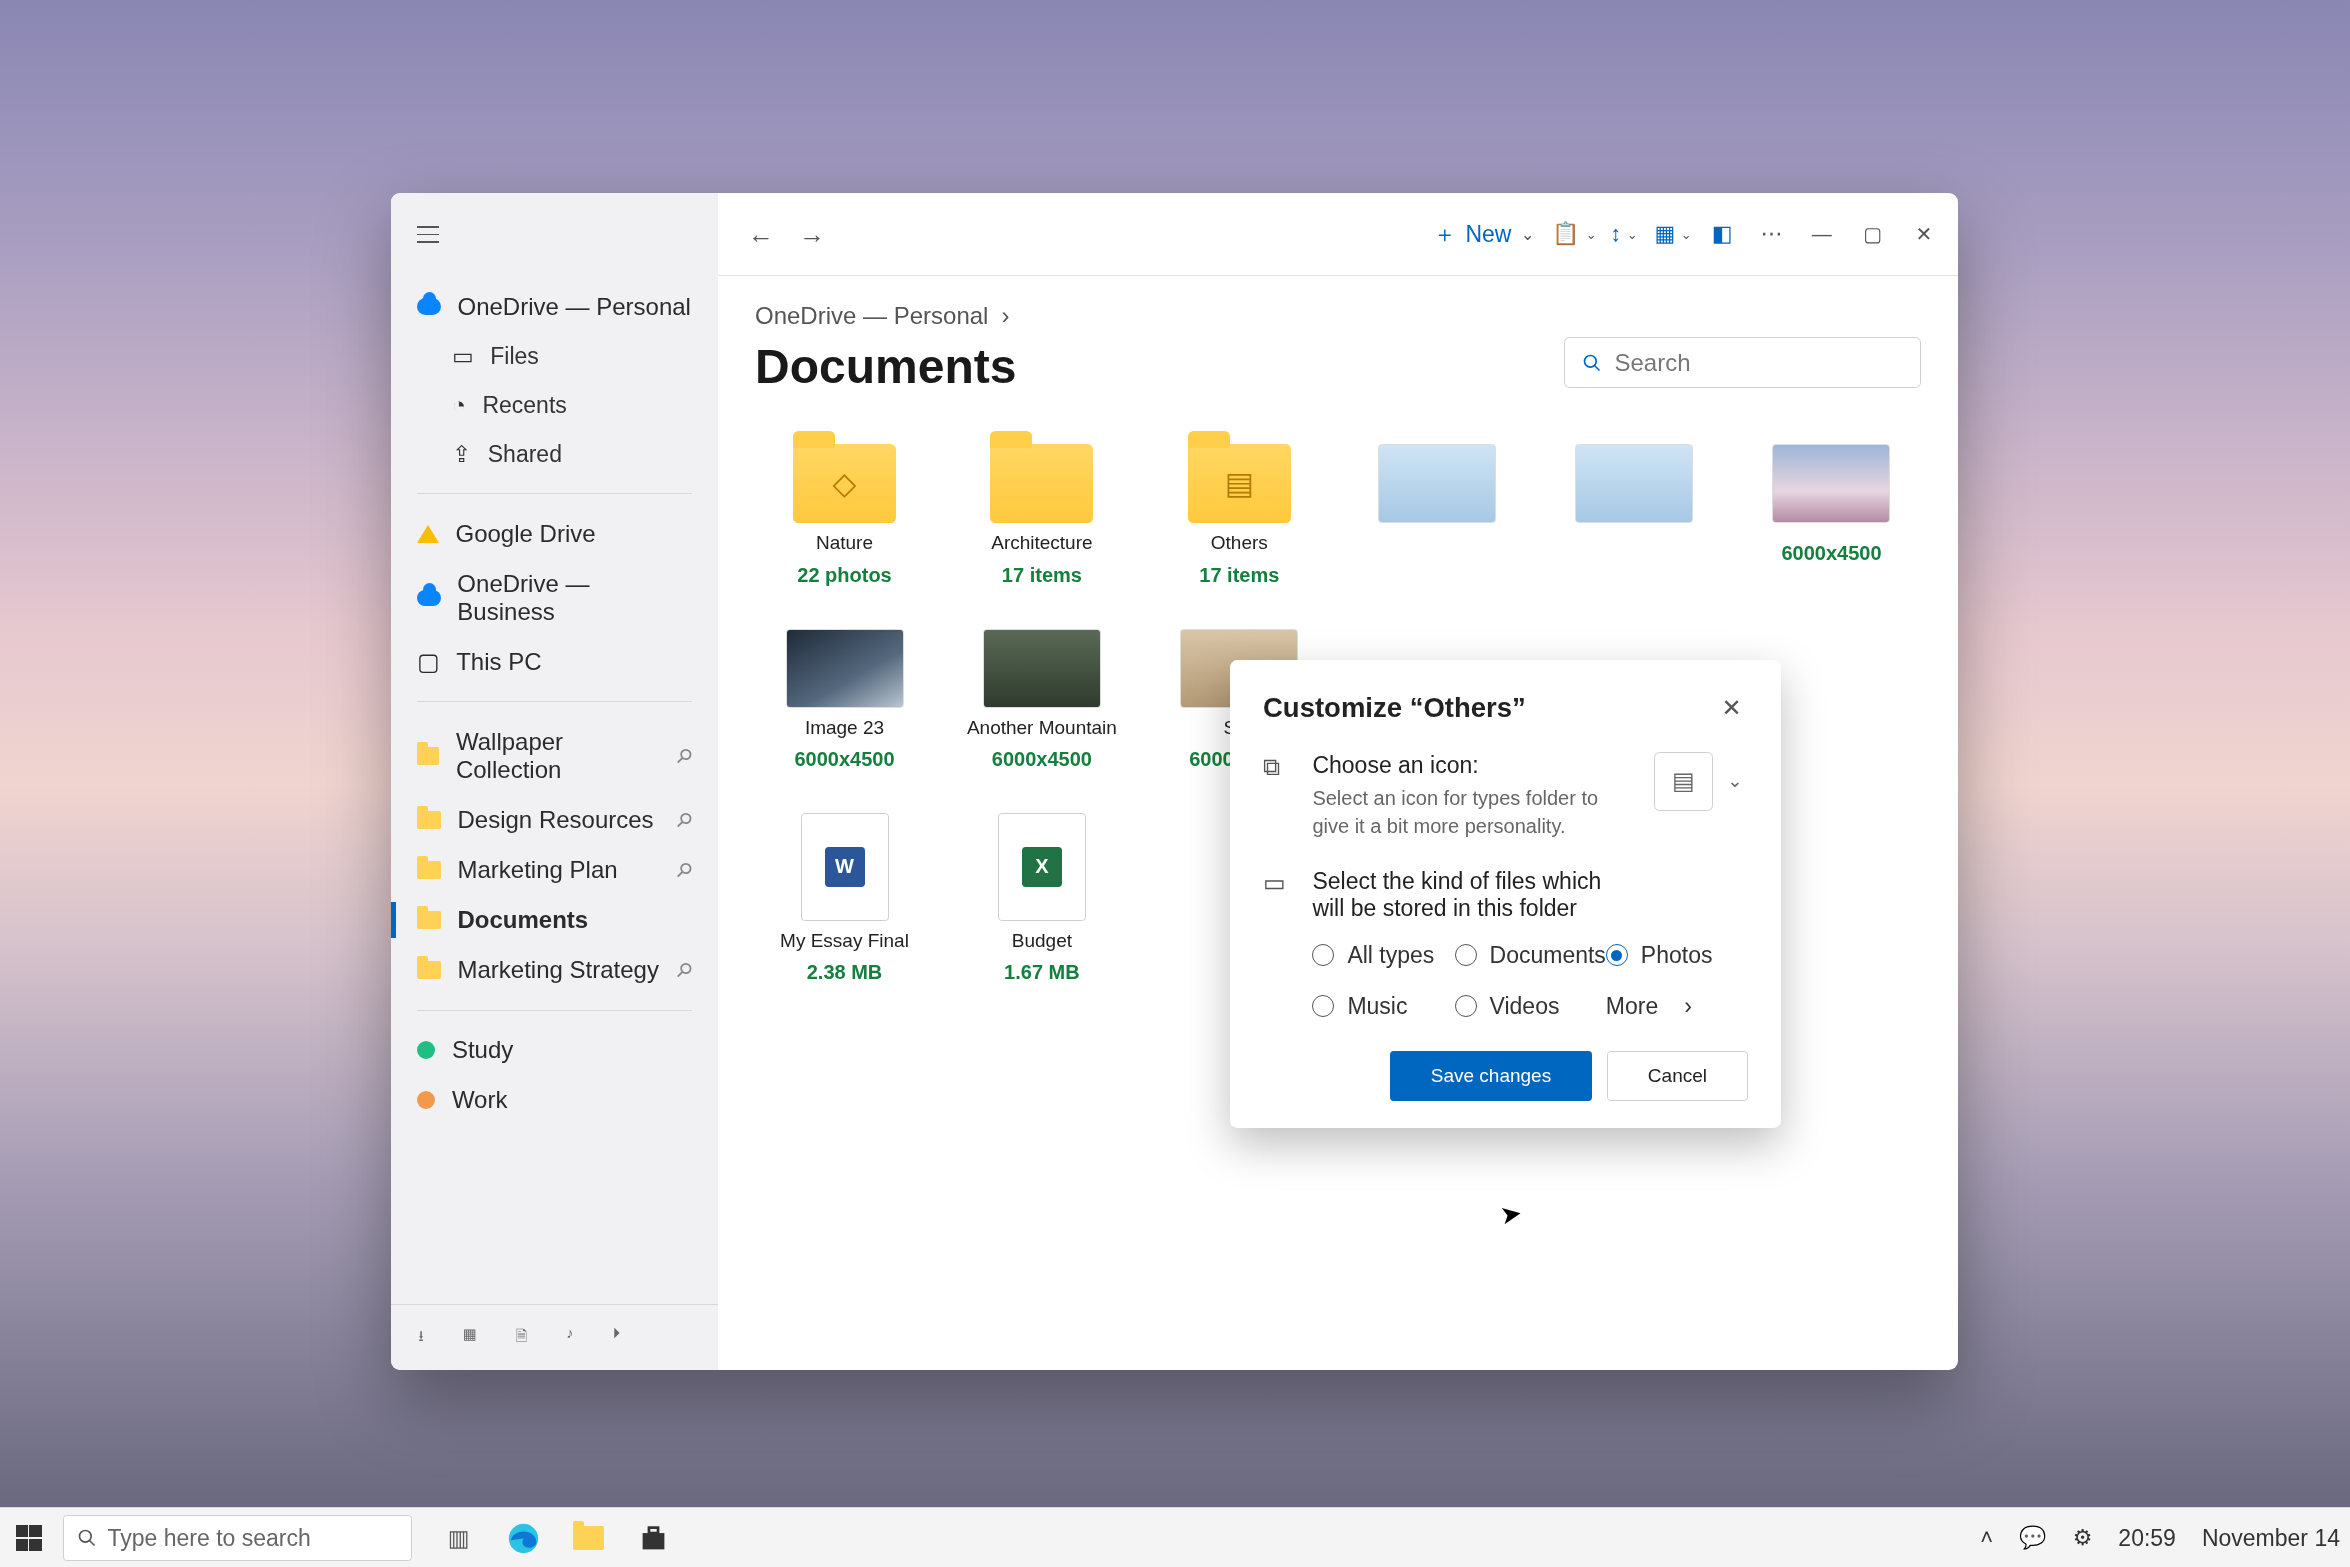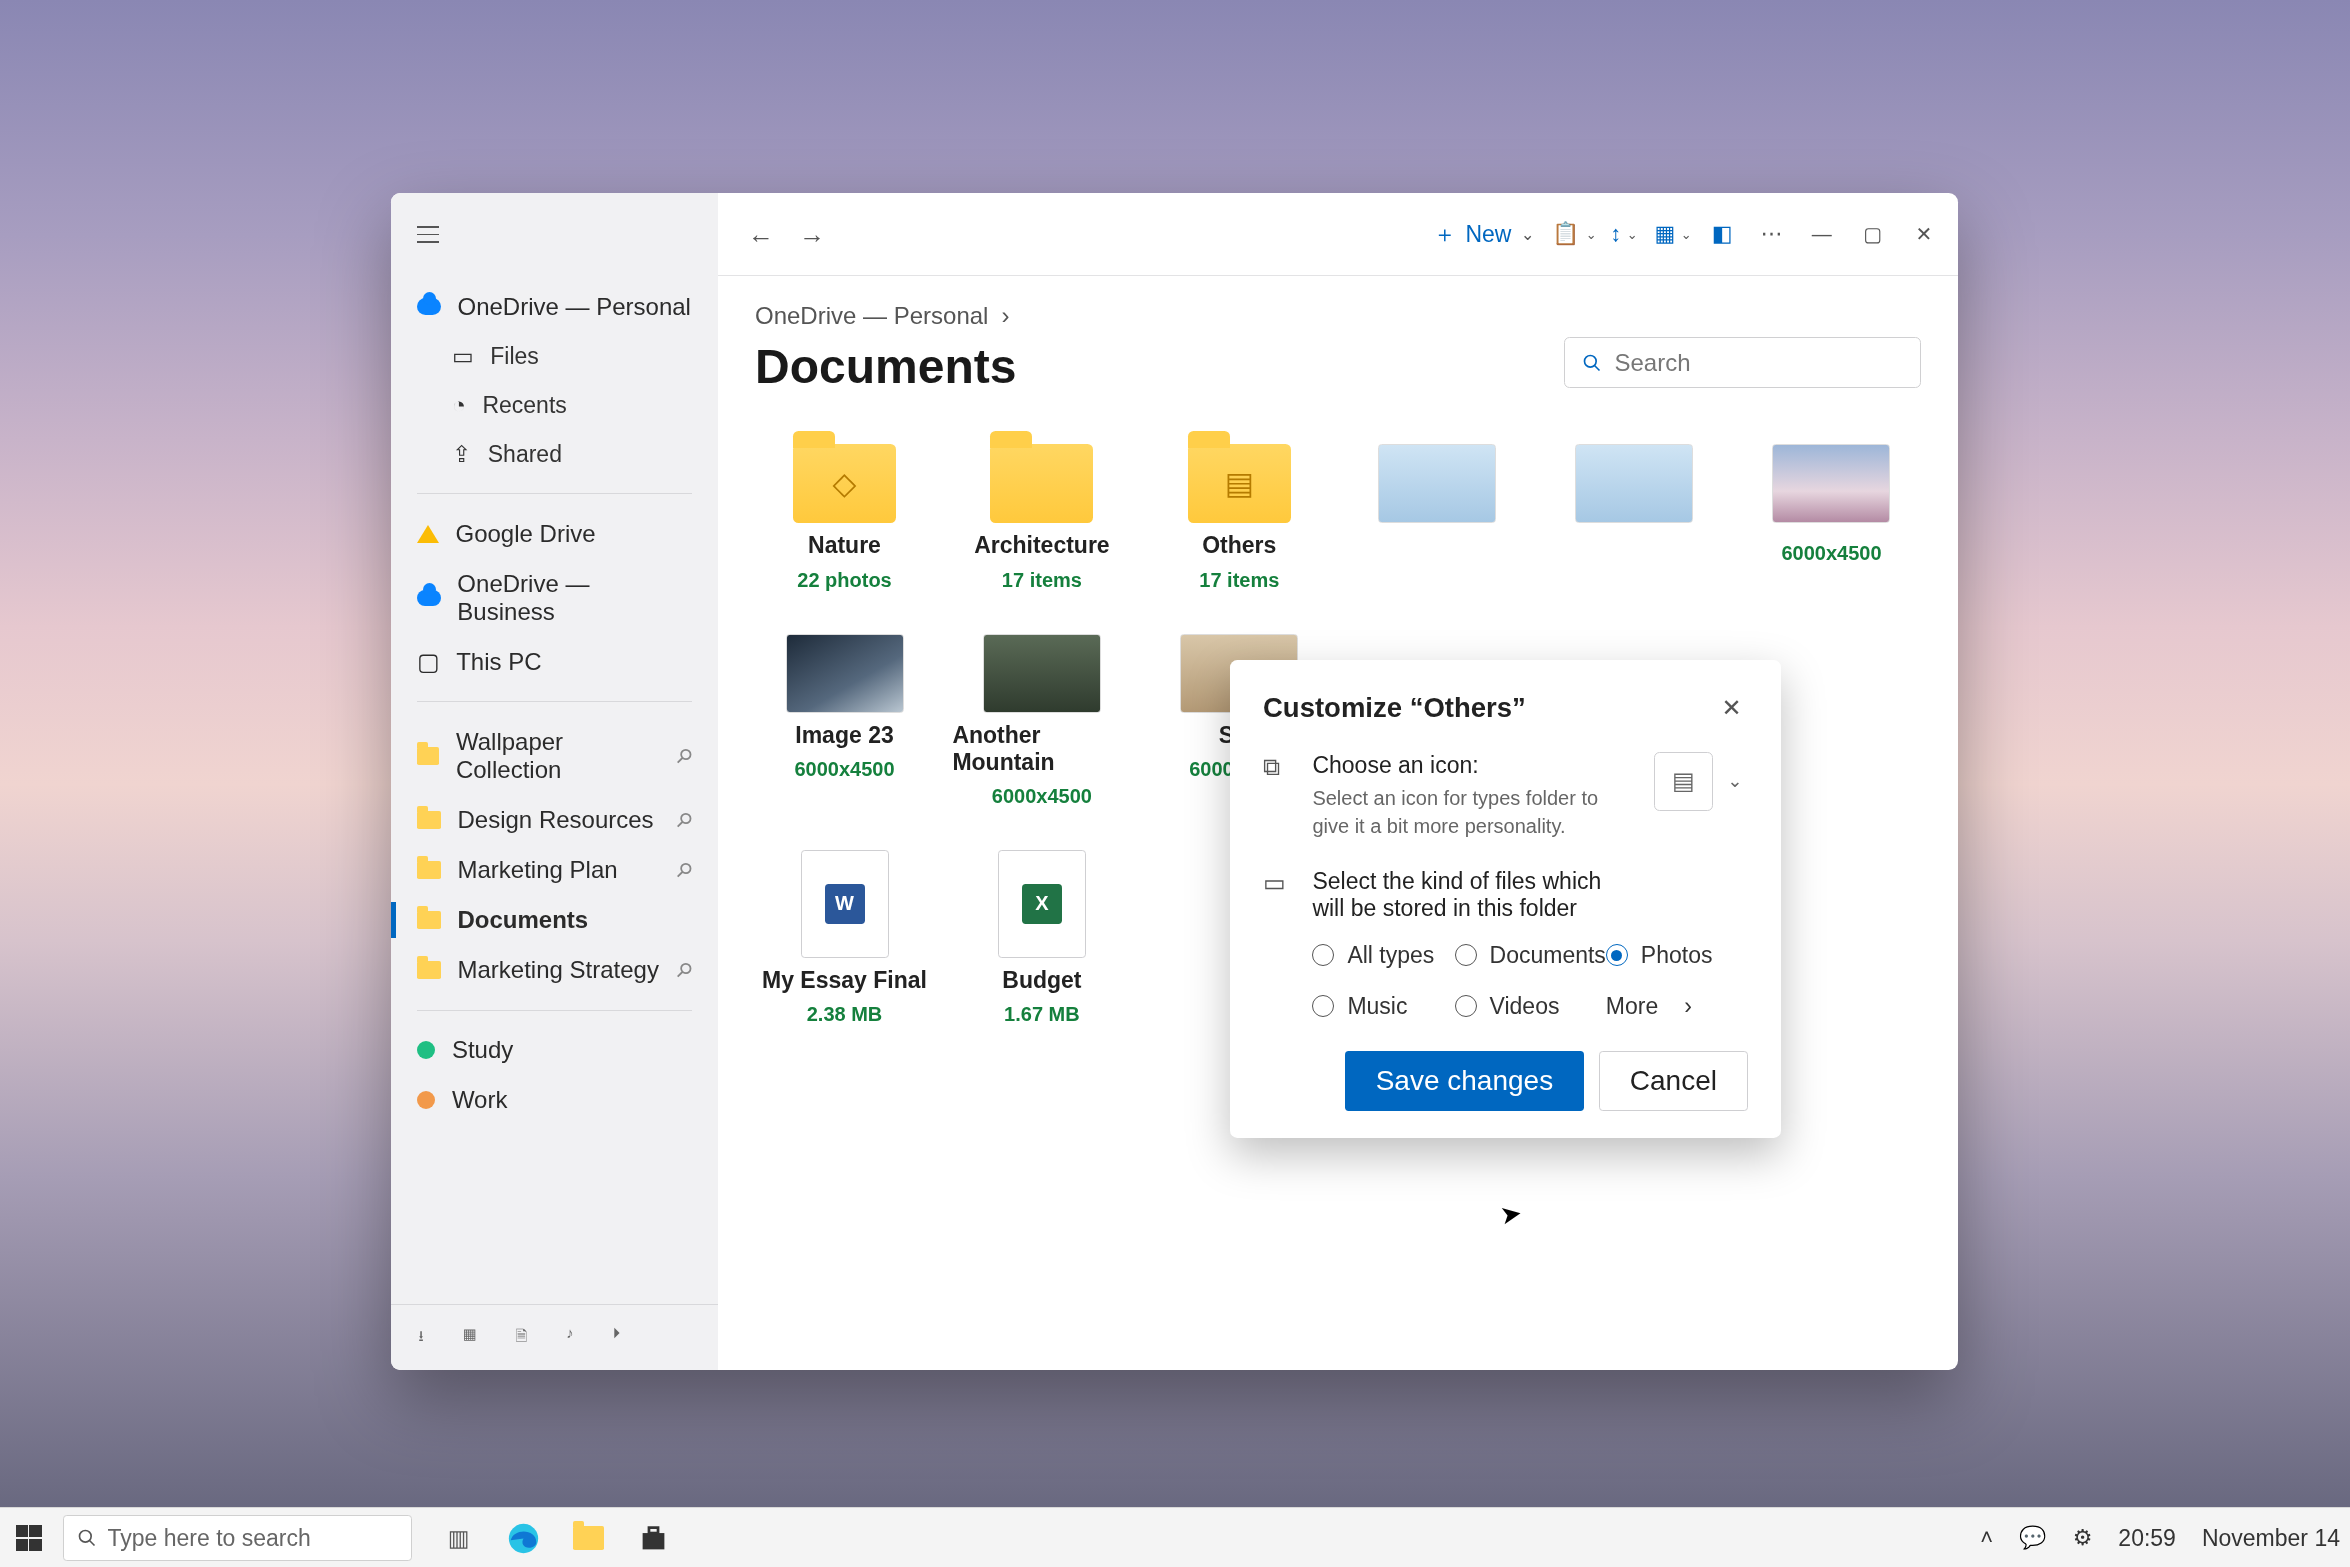--- a/index.html
+++ b/index.html
@@ -73,21 +73,21 @@
   .content { padding:26px 37px 0 37px; position:relative; flex:1; }
   .breadcrumb{ display:flex; align-items:center; gap:13px; color:#555; font-size:24px; }
   .page-title{ font-size:48px; font-weight:700; margin-top:9.2px; color:#1a1a1a; }
   .searchbar{
     position:absolute; right:37px; top:61px; width:357px; height:51px;
     border:0.9px solid #d0d0d2; border-radius:5.5px; display:flex; align-items:center; padding:0 16.5px; gap:13px; color:#777;
     font-size:24px; background:#fff;
   }
   .grid { display:grid; grid-template-columns:repeat(6,1fr); column-gap:18.4px; row-gap:42px; margin-top:50px; }
   .tile{ display:flex; flex-direction:column; align-items:center; gap:9.2px; }
-  .tile .name{ font-size:23px; color:#222;font-weight:bold; }
+  .tile .name{ font-size:19px; color:#222; }
   .tile .meta{ font-size:20px; color:#15803d;font-weight:bold; }
   .folder-lg{ width:103px; height:79px; background:linear-gradient(180deg,#ffd762,#ffc93c); border-radius:5.5px; position:relative; }
   .folder-lg::before{content:"";position:absolute;top:-13px;left:0;width:42px;height:16.5px;background:#ffcf4a;border-radius:5.5px 5.5px 0 0;}
   .folder-lg .glyph{position:absolute;inset:0;display:flex;align-items:center;justify-content:center;color:#b57b00;font-size:31px;}
   .thumb{ width:118px; height:79px; border-radius:3.7px; background:linear-gradient(180deg,#cfe4f4,#a6c8e4); border:0.9px solid #ddd; }
   .thumb.mountain{ background:linear-gradient(180deg,#9db6d8 0%,#e7d6df 60%,#b48ba4 100%); }
   .thumb.dark{ background:linear-gradient(150deg,#1e2b3a 0%,#55687d 60%,#b9c6d1 100%); }
   .thumb.green{ background:linear-gradient(180deg,#5a6a56,#2f3b2e); }
   .thumb.sand{ background:linear-gradient(180deg,#d8c6a8,#b49a76); }
   .doc{ width:88px; height:108px; border:1.8px solid #cfcfd2; border-radius:3.7px; background:#fff; position:relative; display:flex; align-items:center; justify-content:center;}
@@ -111,21 +111,21 @@
   .selector{ display:flex; gap:9.2px; align-items:flex-start; }
   .sel-box{ width:59px;height:59px;border:0.9px solid #cfcfd2;border-radius:5.5px;display:flex;align-items:center;justify-content:center;color:#666;font-size:24px;}
   .sel-chev{ width:26px;height:59px;display:flex;align-items:center;justify-content:center;color:#666;font-size:18.4px;}
   .radios{ margin-top:20px; display:grid; grid-template-columns:1fr 1fr 1fr; row-gap:24px; }
   .radio{ display:flex; align-items:center; gap:13px; font-size:23px; color:#333; }
   .r-circle{ width:22px;height:22px;border:1.8px solid #555;border-radius:50%;display:flex;align-items:center;justify-content:center;}
   .radio.selected .r-circle{ border-color:#0067c0; }
   .radio.selected .r-circle::after{content:"";width:11px;height:11px;border-radius:50%;background:#0067c0;}
   .more-link{ display:flex; align-items:center; gap:26px; font-size:23px; color:#333; }
   .dlg-actions{ display:flex; gap:14.7px; justify-content:flex-end; margin-top:31px; }
-  .btn{ padding:13px 30px; border-radius:3.7px; font-size:28px; border:0.9px solid transparent; }
+  .btn{ padding:13px 40px; border-radius:3.7px; font-size:19px; border:0.9px solid transparent; }
   .btn.primary{ background:#0067c0; color:#fff; }
   .btn.secondary{ background:#fff; color:#222; border-color:#cfcfd2; }
   .cursor{ position:absolute; left:782px; top:923px; font-size:26px; color:#000; pointer-events:none; transform:rotate(-10deg);}
   svg{display:block;}
 </style>
 </head>
 <body>
 
 <div class="desktop">
 

